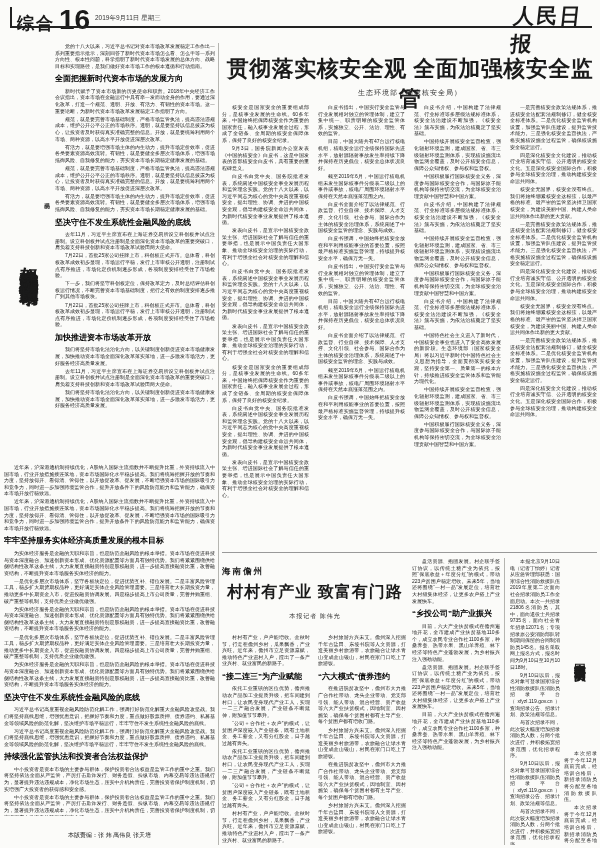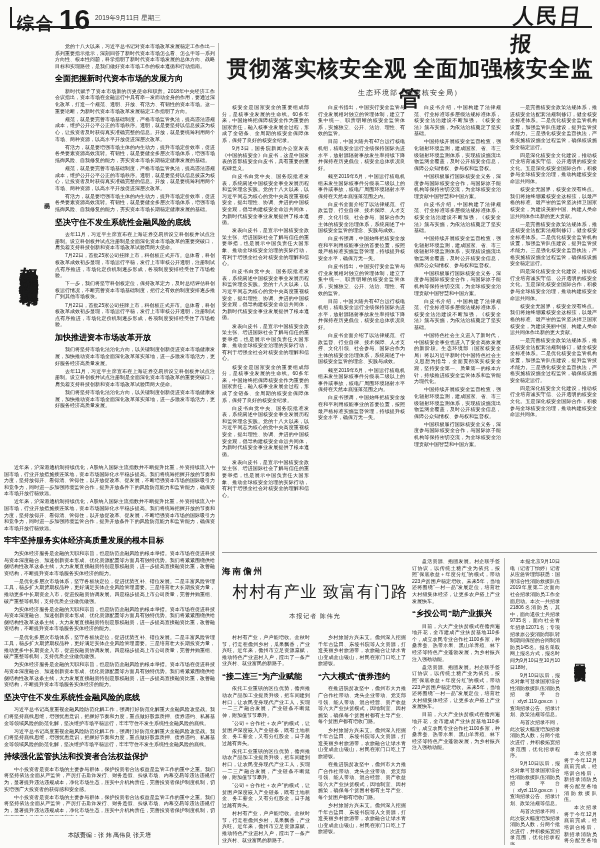--- a/index.html
+++ b/index.html
@@ -32,21 +32,21 @@
           padding:3px 4px;margin:5px 1px;text-indent:2em;color:#111;background:#fff;}
   .cap-top{left:55px;top:43px;width:160px;height:417px;}
   .cap-bottom{left:4px;top:464px;width:211px;height:352px;}
   .editors{left:4px;top:831px;width:211px;text-align:center;font-size:6px;color:#222;}
   
   .nuc-headline{left:222px;top:54px;width:376px;text-align:center;font-size:22px;font-weight:bold;letter-spacing:0.5px;}
   .nuc-byline{left:222px;top:88px;width:376px;text-align:center;font-size:7px;color:#333;letter-spacing:1px;}
   .nuc-col{top:104px;width:87px;height:444px;}
   
   .dz-kicker{left:222px;top:566px;width:186px;text-align:left;font-size:8.5px;font-weight:bold;letter-spacing:2px;}
-  .dz-headline{left:222px;top:582px;width:186px;text-align:right;font-size:16px;font-weight:normal;letter-spacing:1px;}
+  .dz-headline{left:222px;top:582px;width:186px;text-align:center;font-size:16px;font-weight:bold;letter-spacing:1px;}
   .dz-byline{left:222px;top:612px;width:186px;text-align:center;font-size:6px;color:#333;letter-spacing:1px;}
   .dz-col{width:88px;}
   
   .ff-left{left:510px;top:558px;width:50px;height:287px;}
   .ff-vtitle{left:564px;top:572px;width:32px;height:172px;font-size:11.5px;font-weight:bold;
              line-height:32px;text-align:center;letter-spacing:0.5px;}
   .ff-right-bottom{left:564px;top:750px;width:33px;height:95px;}
 </style>
 </head>
 <body>

